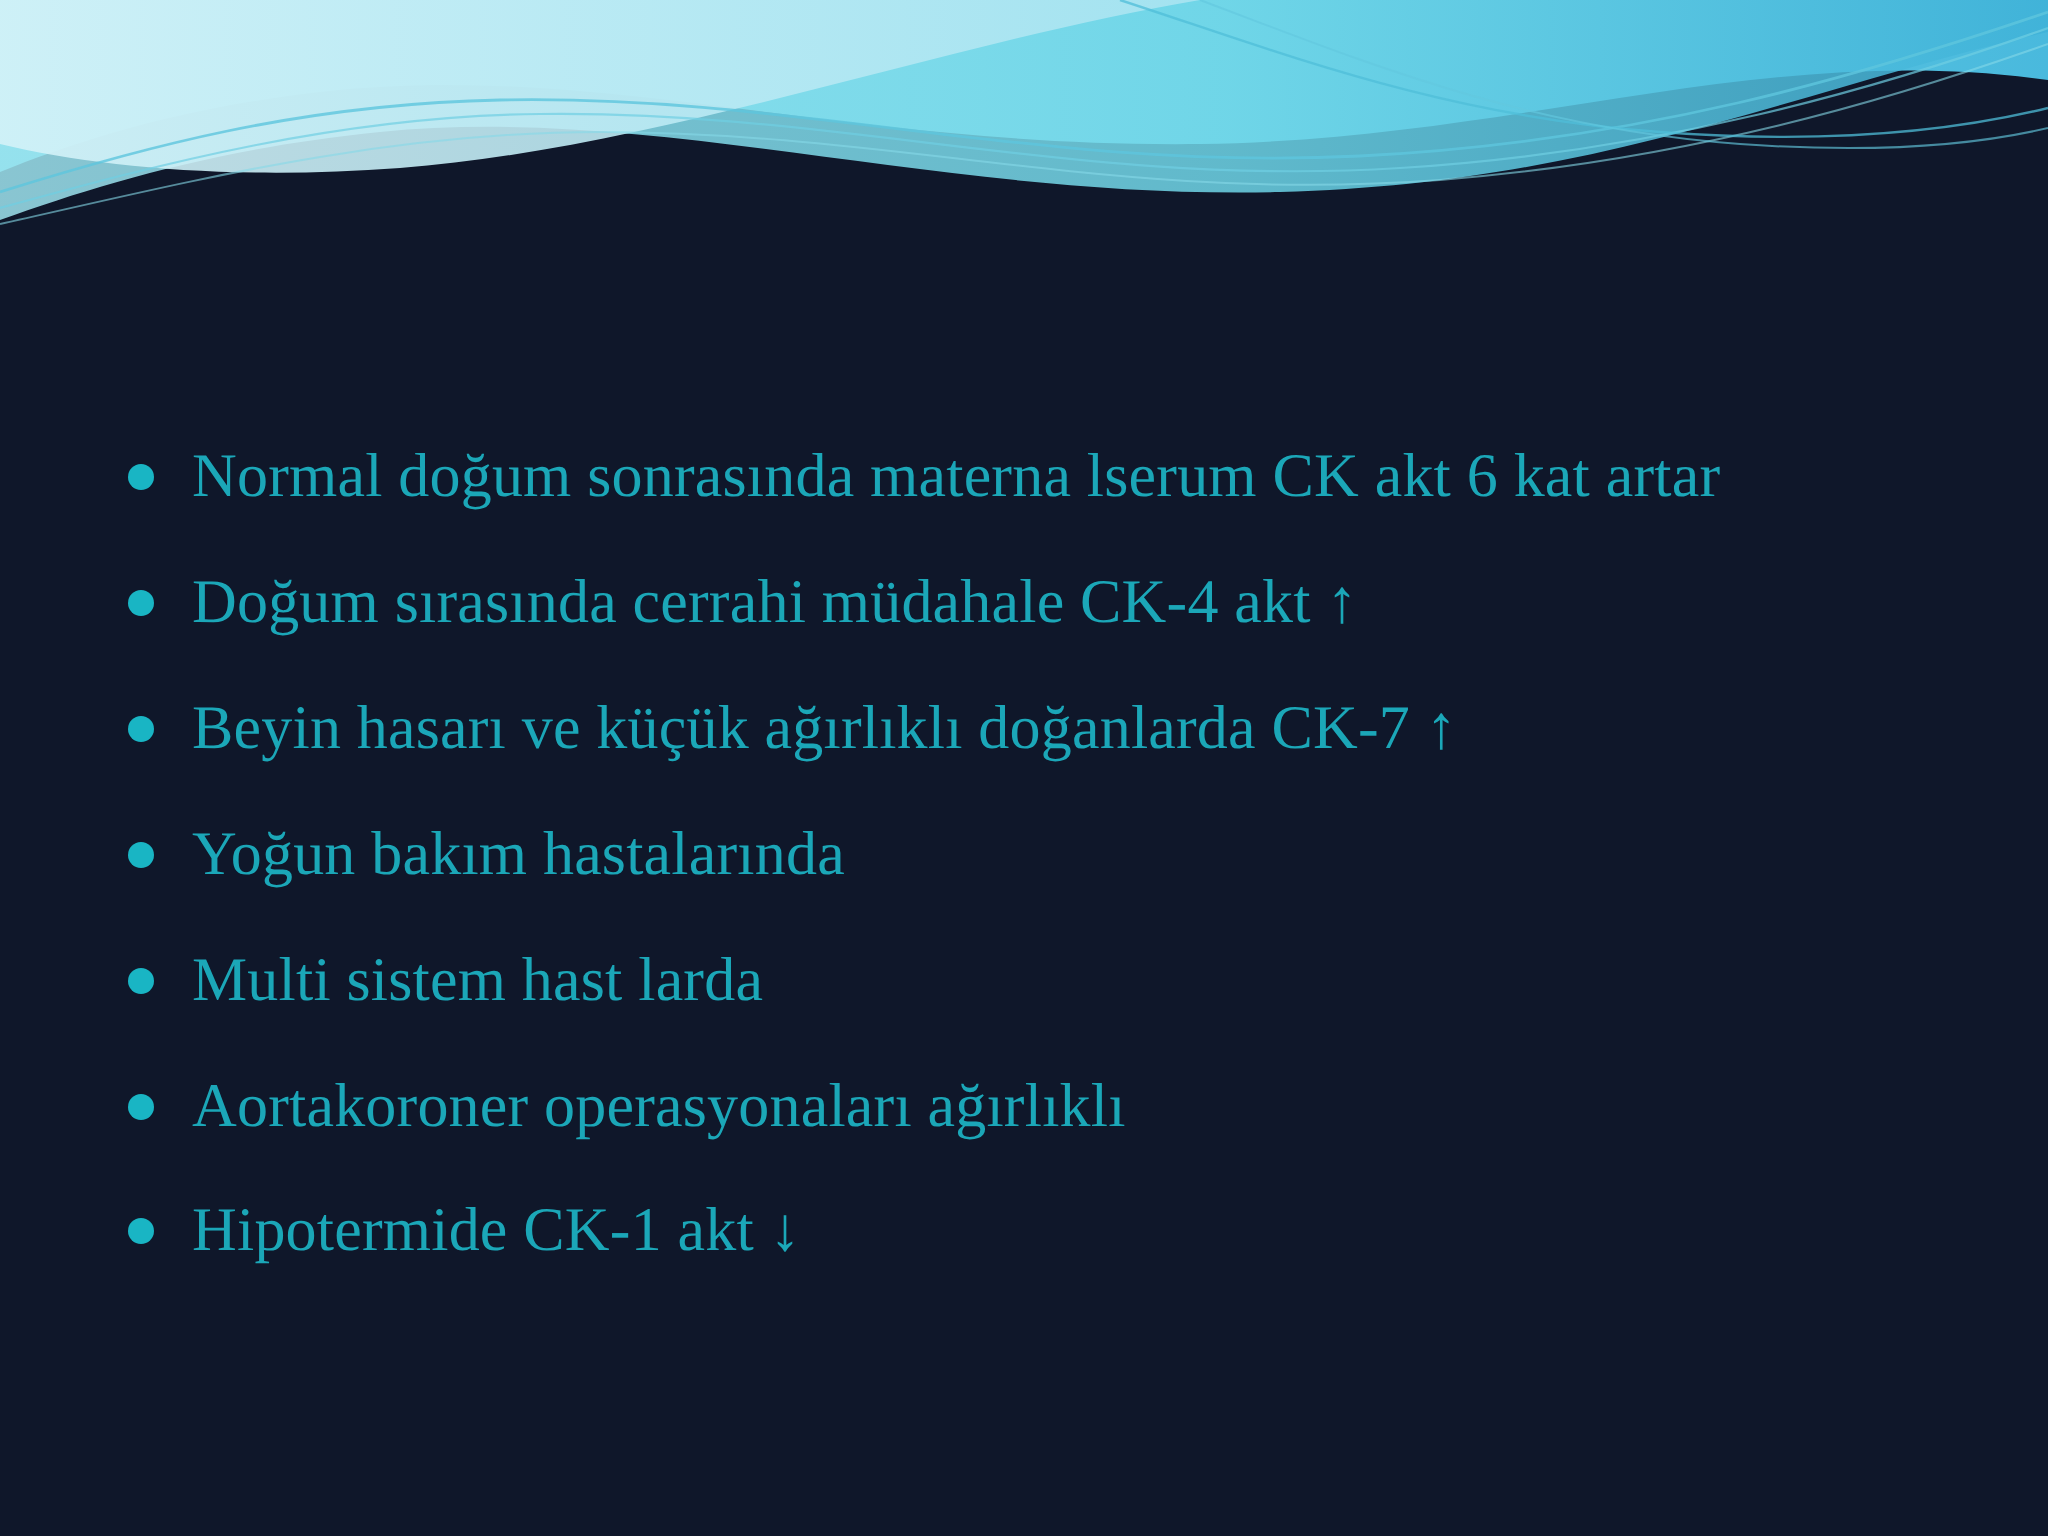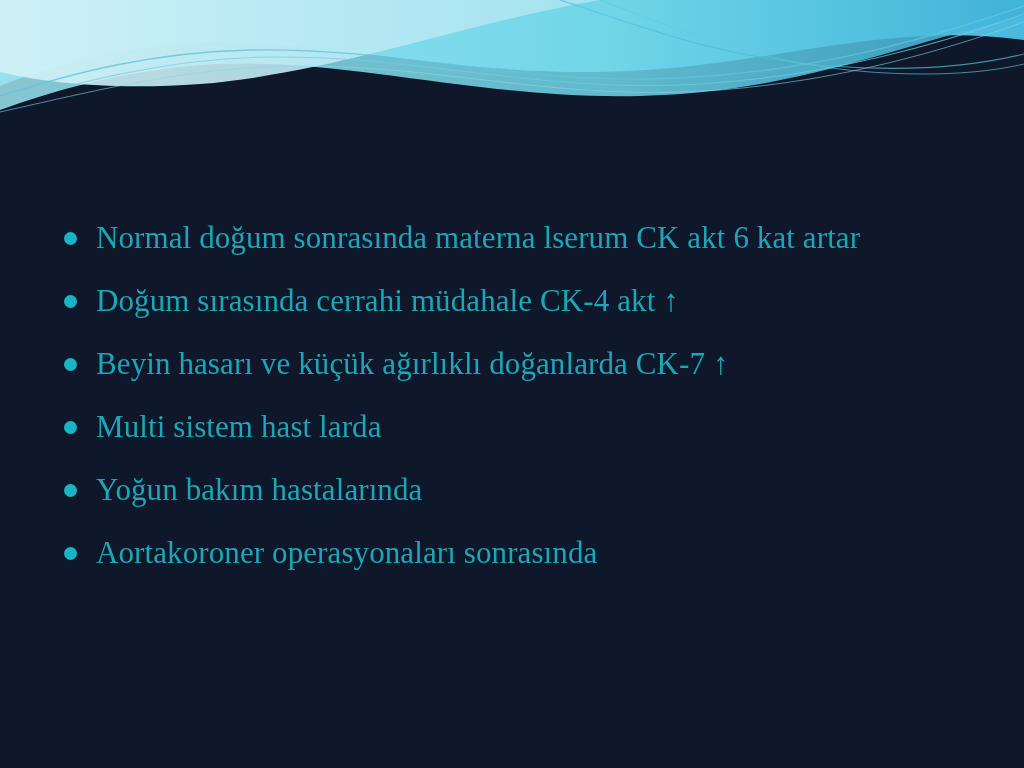--- a/index.html
+++ b/index.html
@@ -105,26 +105,30 @@
       <li>
         <span class="dot"></span>
         <span class="txt">Doğum sırasında cerrahi müdahale CK-4 akt ↑</span>
       </li>
       <li>
         <span class="dot"></span>
         <span class="txt">Beyin hasarı ve küçük ağırlıklı doğanlarda CK-7 ↑</span>
       </li>
       <li>
         <span class="dot"></span>
+        <span class="txt">Yoğun bakım hastalarında</span>
+      </li>
+      <li>
+        <span class="dot"></span>
         <span class="txt">Multi sistem hast larda</span>
       </li>
       <li>
         <span class="dot"></span>
-        <span class="txt">Yoğun bakım hastalarında</span>
+        <span class="txt">Aortakoroner  operasyonaları ağırlıklı</span>
       </li>
       <li>
         <span class="dot"></span>
-        <span class="txt">Aortakoroner  operasyonaları sonrasında</span>
+        <span class="txt">Hipotermide CK-1 akt ↓</span>
       </li>
     </ul>
   </div>
 
 </div>
 
 </body></html>

